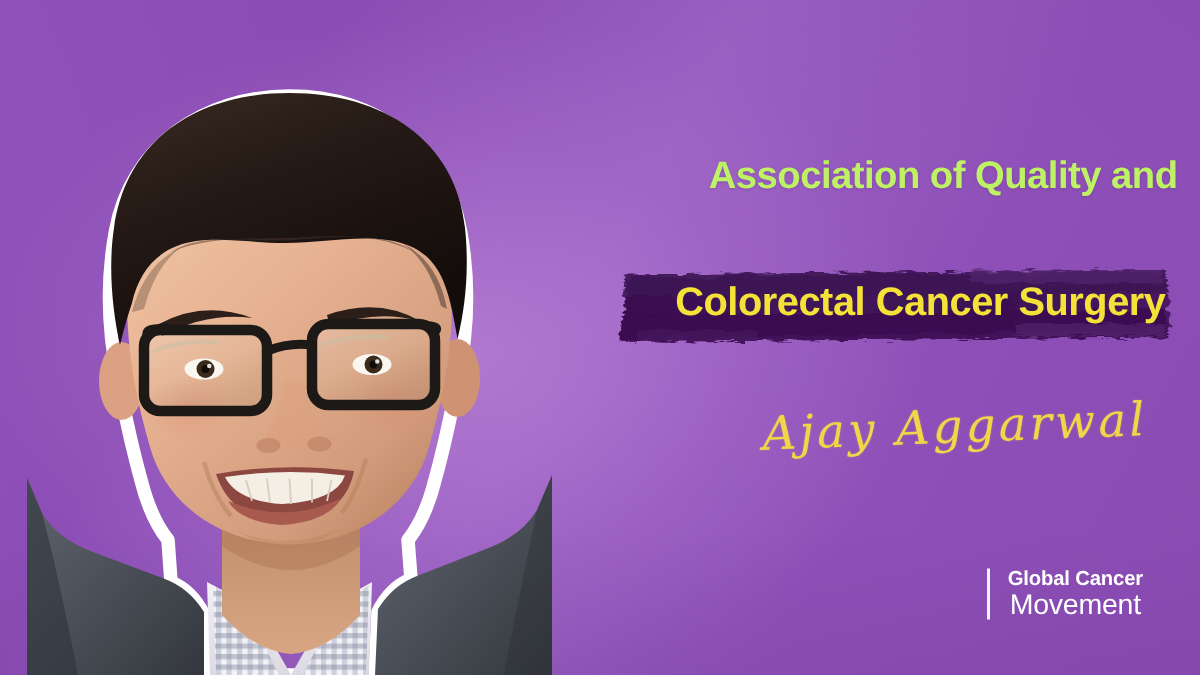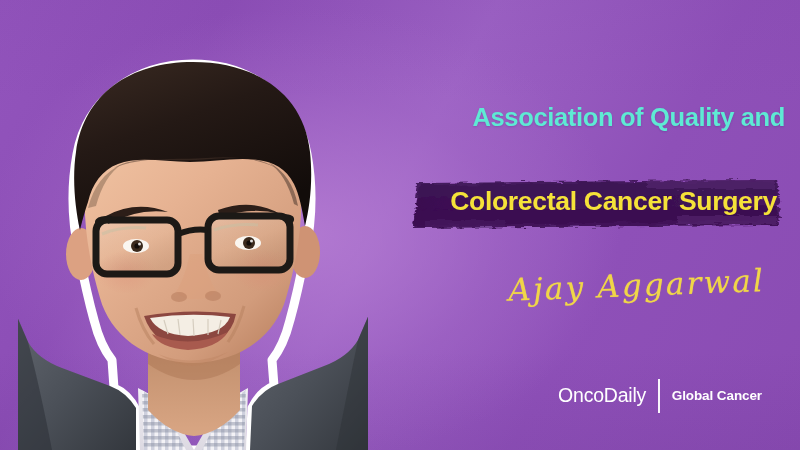--- a/index.html
+++ b/index.html
@@ -43,21 +43,21 @@
 
   
   #title-block {
     position: absolute;
     left: 355px;
     top: 100px;
     width: 430px;
     text-align: right;
   }
   .title-line {
-    color: #5eead4;
+    color: #bef264;
     font-size: 25.5px;
     font-weight: bold;
     letter-spacing: -0.35px;
     line-height: 35px;
     white-space: nowrap;
     text-align: right;
     text-shadow: 0 1px 2px rgba(70,25,105,0.22);
   }
 
   
@@ -353,20 +353,20 @@
         <rect x="330" y="40" width="100" height="8" fill="#5A2A74"></rect>
         <rect x="78" y="44" width="80" height="7" fill="#4A1C63"></rect>
       </g>
     </svg>
     <div id="highlight-text">Colorectal Cancer Surgery</div>
   </div>
 
   <div id="signature">Ajay Aggarwal</div>
 
   <div id="logo">
-    <div id="logo-onco">OncoDaily</div>
     <div id="logo-divider"></div>
     <div id="logo-right">
       <div id="logo-line1">Global Cancer</div>
+      <div id="logo-line2">Movement</div>
     </div>
   </div>
 
 </div>
 
 </body></html>

